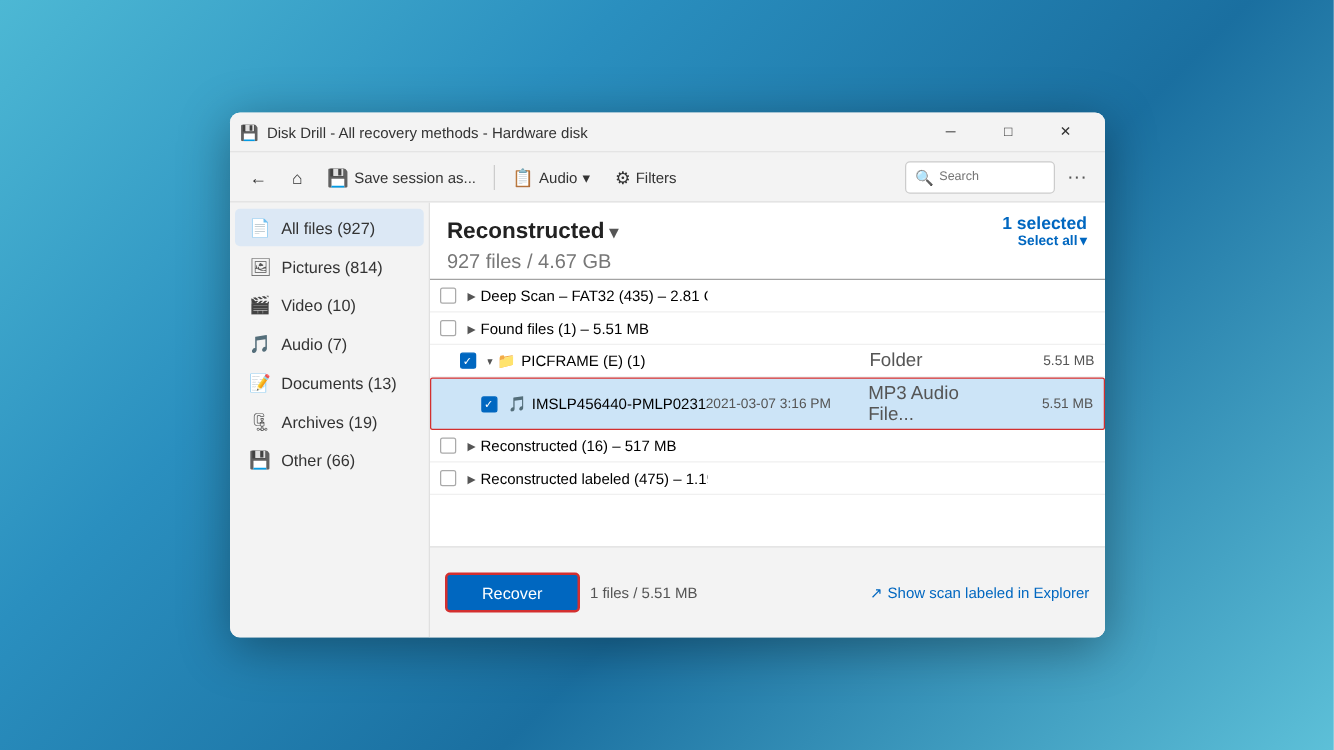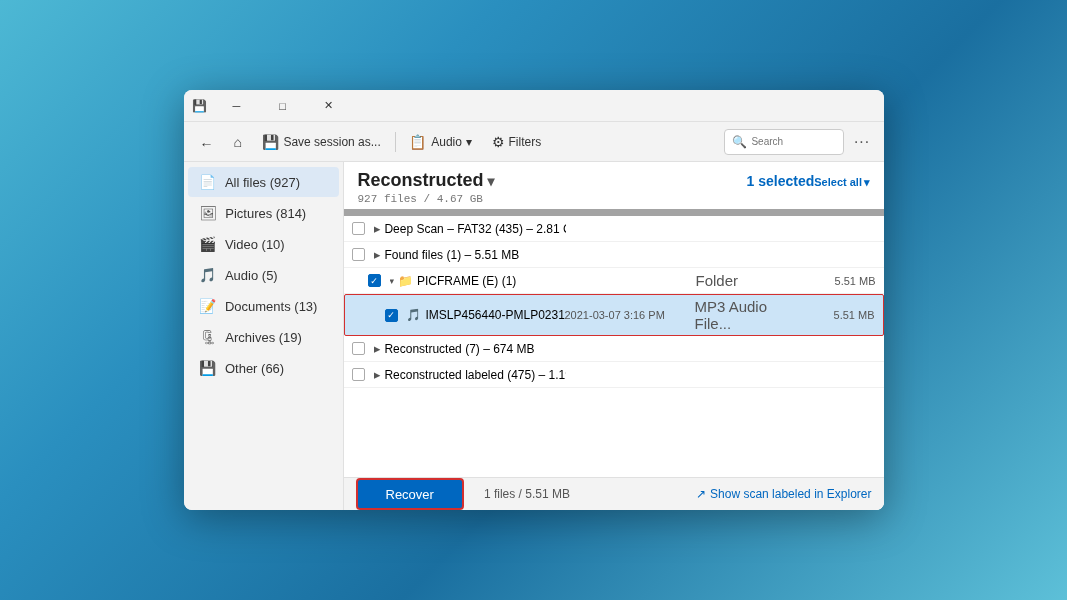--- a/index.html
+++ b/index.html
@@ -155,21 +155,21 @@
     .sidebar-item-icon { font-size: 14px; color: #555; }
     .main-panel {
       flex: 1;
       display: flex;
       flex-direction: column;
       overflow: hidden;
       background: white;
     }
     .main-header {
       padding: 8px 14px 4px 14px;
-      border-bottom: 7px solid #a3a3a3;
+      border-bottom: 1px solid #a3a3a3;
       flex-shrink: 0;
     }
     .main-header-top {
       display: flex;
       align-items: center;
       justify-content: space-between;
     }
     .main-title {
       font-size: 18px;
       font-weight: 600;
@@ -177,36 +177,35 @@
       display: flex;
       align-items: center;
       gap: 4px;
     }
     .main-title-chevron { font-size: 14px; color: #555; }
     .selected-badge {
       font-size: 14px;
       font-weight: 600;
       color: #0067c0;
       display: flex;
-      flex-direction: row;
+      flex-direction: column;
       align-items: flex-end;
     }
     .select-all-link {
       font-size: 11px;
       color: #0067c0;
       cursor: pointer;
       display: flex;
       align-items: center;
       gap: 2px;
     }
     .main-subtitle {
-      font-size: 11px;
+      font-size: 16px;
       color: #777;
       margin-top: 2px;
-      font-family: Liberation Mono, monospace;
     }
     .file-list {
       flex: 1;
       overflow-y: auto;
       font-size: 12px;
     }
     .file-list-header {
       display: grid;
       grid-template-columns: 22px 1fr 130px 110px 70px;
       padding: 4px 8px;
@@ -264,24 +263,24 @@
       font-size: 9px;
       cursor: pointer;
     }
     .cb.checked { background: #0067c0; border-color: #0067c0; color: white; }
     .col-date { font-size: 11px; color: #555; }
     .col-type { font-size: 15px; color: #555; }
     .col-size { font-size: 11px; color: #555; text-align: right; }
     .bottom-bar {
       display: flex;
       align-items: center;
-      padding: 0 12px;
+      padding: 20px 12px;
       border-top: 1px solid #e0e0e0;
       background: #f3f3f3;
-      gap: 20px;
+      gap: 8px;
       flex-shrink: 0;
     }
     .recover-btn {
       height: 32px;
       padding: 0 28px;
       background: #0067c0;
       color: white;
       border: 2px solid #d32f2f;
       border-radius: 4px;
       cursor: pointer;
@@ -304,20 +303,21 @@
     }
     .sort-arrow { font-size: 9px; }
   </style>
 </head>
 <body>
 
 <div class="window">
 
   <div class="title-bar">
     <div class="title-bar-icon">💾</div>
+    <span class="title-bar-text">Disk Drill - All recovery methods - Hardware disk</span>
     <div class="title-bar-controls">
       <button class="title-btn">─</button>
       <button class="title-btn">□</button>
       <button class="title-btn close">✕</button>
     </div>
   </div>
 
   <div class="toolbar">
     <button class="toolbar-btn">
       <span class="toolbar-icon">←</span>
@@ -358,21 +358,21 @@
       <div class="sidebar-item">
         <span class="sidebar-item-icon">🖼</span>
         <span>Pictures (814)</span>
       </div>
       <div class="sidebar-item">
         <span class="sidebar-item-icon">🎬</span>
         <span>Video (10)</span>
       </div>
       <div class="sidebar-item">
         <span class="sidebar-item-icon">🎵</span>
-        <span>Audio (5)</span>
+        <span>Audio (7)</span>
       </div>
       <div class="sidebar-item">
         <span class="sidebar-item-icon">📝</span>
         <span>Documents (13)</span>
       </div>
       <div class="sidebar-item">
         <span class="sidebar-item-icon">🗜</span>
         <span>Archives (19)</span>
       </div>
       <div class="sidebar-item">
@@ -454,21 +454,21 @@
           <div class="col-type">MP3 Audio File...</div>
           <div class="col-size">5.51 MB</div>
         </div>
 
         <div class="file-row">
           <div class="checkbox-cell">
             <div class="cb"></div>
           </div>
           <div class="file-name">
             <span class="expand-arrow">▶</span>
-            <span>Reconstructed (7) – 674 MB</span>
+            <span>Reconstructed (16) – 517 MB</span>
           </div>
           <div class="col-date"></div>
           <div class="col-type"></div>
           <div class="col-size"></div>
         </div>
 
         <div class="file-row">
           <div class="checkbox-cell">
             <div class="cb"></div>
           </div>

